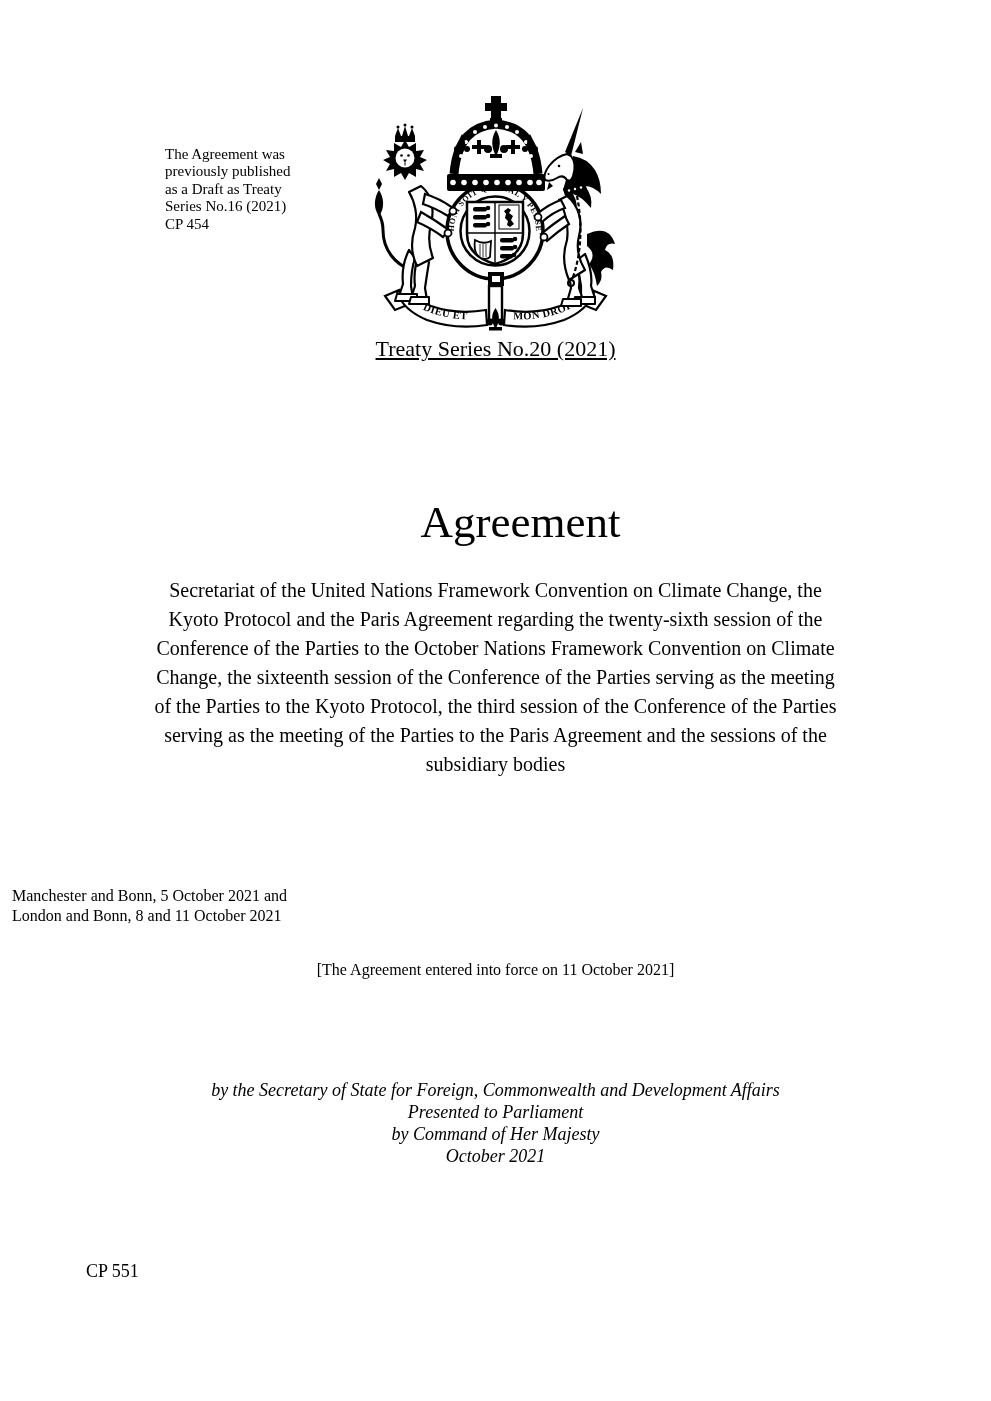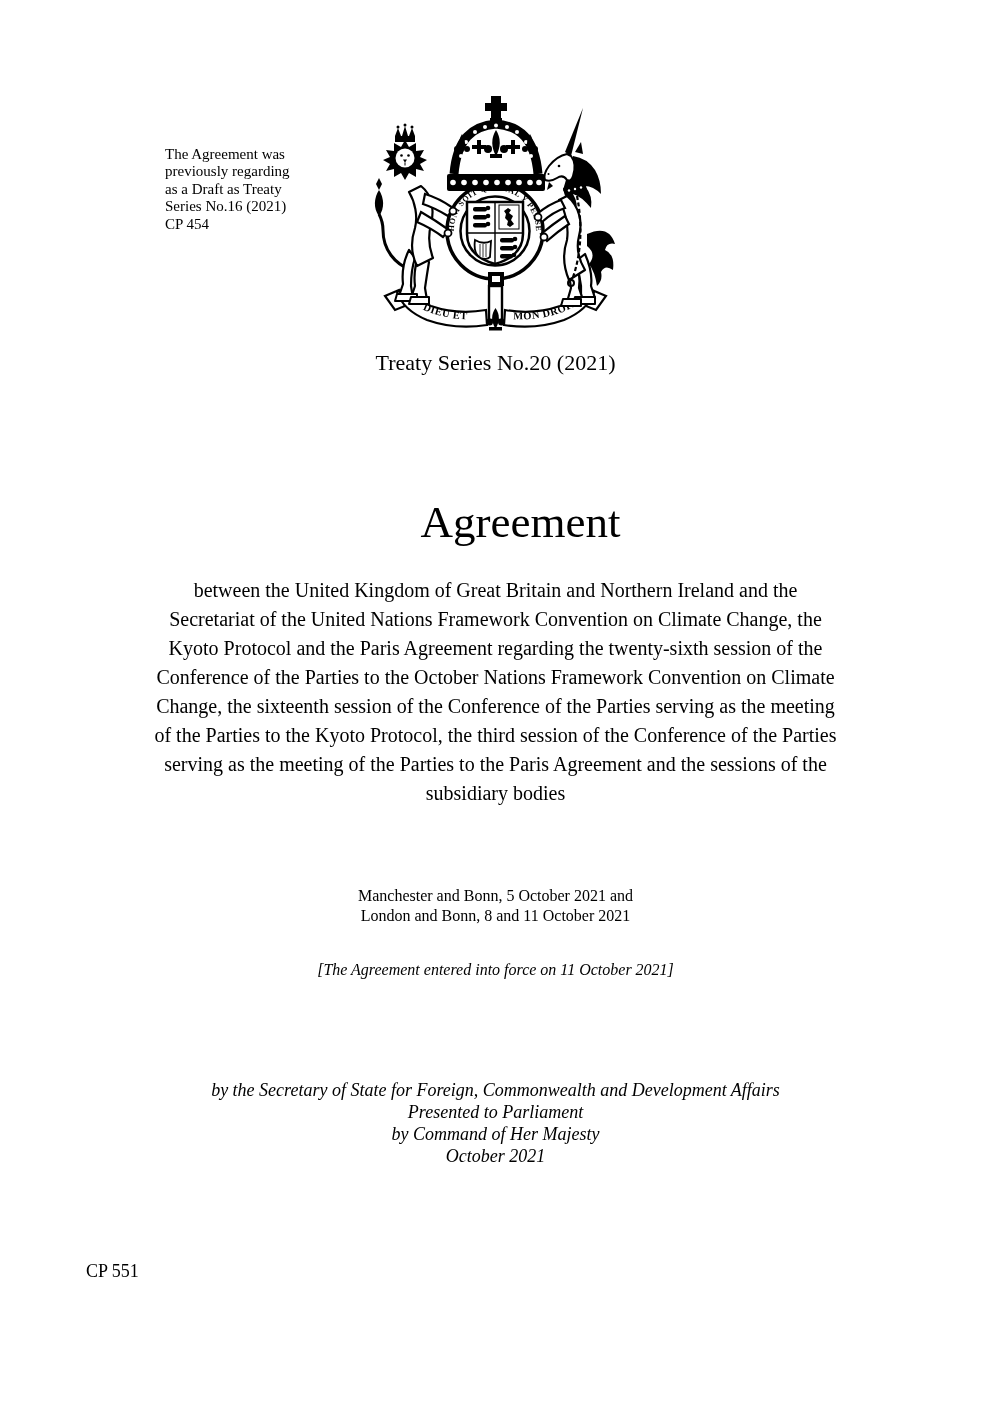--- a/index.html
+++ b/index.html
@@ -9,55 +9,55 @@
     position:relative; width:991px; height:1319px; background:#ffffff;
     margin:0 auto; overflow:hidden;
   }
   .note {
     position:absolute; left:165px; top:146px; width:150px;
     font-size:15px; line-height:17.4px; text-align:left;
   }
   .arms { position:absolute; left:0; right:0; top:94px; text-align:center; }
   .arms svg { display:inline-block; }
   .series {
-    position:absolute; left:0; top:350px; width:100%;
-    text-align:center; font-size:22px;
+    position:absolute; left:0; top:336px; width:100%;
+    text-align:center; font-size:22px;text-decoration:underline;
   }
   .title {
     position:absolute; left:0; top:494px; width:100%;
     text-align:center; font-size:45px; font-weight:normal; line-height:56px;margin-left:25px;
   }
   .subtitle {
     position:absolute; left:0; top:576px; width:100%;
     text-align:center; font-size:20px; line-height:29px;
   }
   .dates {
     position:absolute; left:0; top:886px; width:100%;
-    text-align:center; font-size:16px; line-height:20px;
+    font-size:16px; line-height:20px;padding-left:12px;
   }
   .force {
     position:absolute; left:0; top:961px; width:100%;
-    text-align:center; font-size:16px;font-style:italic;
+    text-align:center; font-size:16px;
   }
   .presented {
     position:absolute; left:0; top:1079px; width:100%;
     text-align:center; font-style:italic; font-size:18px; line-height:22px;
   }
   .cp { position:absolute; left:86px; top:1261px; font-size:18px; }
   .garter-text { font-family:"Liberation Serif", serif; font-weight:bold; }
   .ribbon-text { font-family:"Liberation Serif", serif; font-weight:bold; }
 </style>
 </head>
 <body>
 
 <div class="page">
 
   <div class="note">
     <div>The Agreement was</div>
-    <div>previously regarding</div>
+    <div>previously published</div>
     <div>as a Draft as Treaty</div>
     <div>Series No.16 (2021)</div>
     <div>CP 454</div>
   </div>
 
   <div class="arms">
     <svg width="253" height="246" viewBox="0 0 253 246">
 
       <g>
         <path d="M30,196 L16,202 L26,216 L36,212 Z" fill="#fff" stroke="#000" stroke-width="2.2"></path>
@@ -231,21 +231,20 @@
         <rect x="120" y="233" width="13" height="3.5" fill="#000"></rect>
       </g>
     </svg>
   </div>
 
   <div class="series">Treaty Series No.20 (2021)</div>
 
   <h1 class="title">Agreement</h1>
 
   <div class="subtitle">
-    <div>between the United Kingdom of Great Britain and Northern Ireland and the</div>
     <div>Secretariat of the United Nations Framework Convention on Climate Change, the</div>
     <div>Kyoto Protocol and the Paris Agreement regarding the twenty-sixth session of the</div>
     <div>Conference of the Parties to the October Nations Framework Convention on Climate</div>
     <div>Change, the sixteenth session of the Conference of the Parties serving as the meeting</div>
     <div>of the Parties to the Kyoto Protocol, the third session of the Conference of the Parties</div>
     <div>serving as the meeting of the Parties to the Paris Agreement and the sessions of the</div>
     <div>subsidiary bodies</div>
   </div>
 
   <div class="dates">

